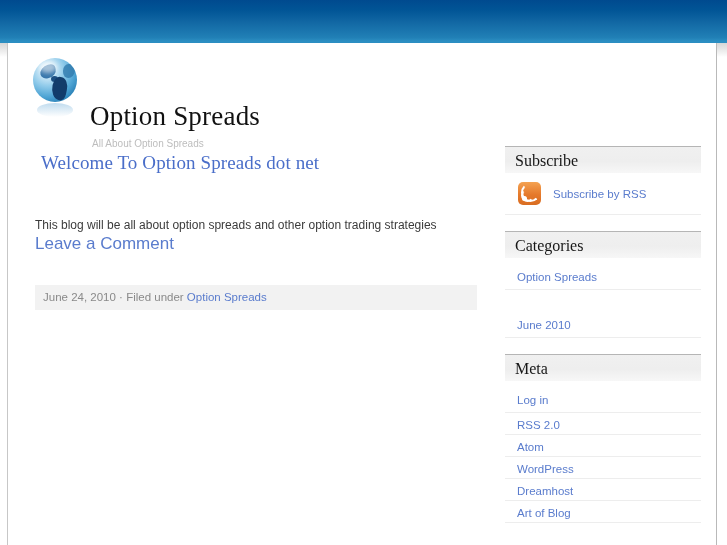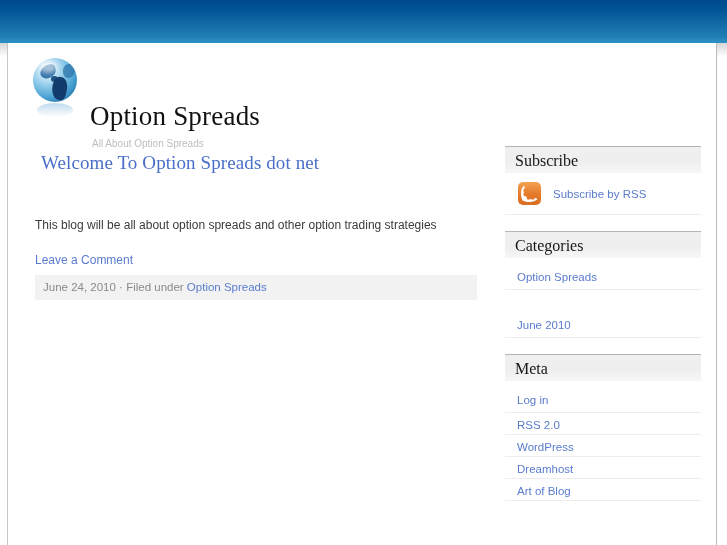--- a/index.html
+++ b/index.html
@@ -175,27 +175,26 @@
     white-space: nowrap;
   }
   #post-body {
     margin: 42px 0 0 0;
     font-size: 12px;
     color: #3b3b3b;
     line-height: 1.5;
   }
   #comment-link {
     display: inline-block;
-    margin-top: 19px;
-    font-size: 12px;
+    font-size: 17px;
     color: #5a7ccd;
     text-decoration: none;
   }
   #post-meta {
-    margin-top: 7px;
+    margin-top: 31px;
     background: #f2f2f2;
     height: 25px;
     line-height: 25px;
     padding-left: 8px;
     font-size: 11.5px;
     color: #8a8a8a;
     box-sizing: border-box;
   }
   #post-meta a {
     color: #5a7ccd;
@@ -352,20 +351,23 @@
     <div class="widget">
       <h2 class="widget-title">Meta</h2>
       <ul>
         <li class="first">
           <a href="#">Log in</a>
         </li>
         <li>
           <a href="#">RSS 2.0</a>
         </li>
         <li>
+          <a href="#">Atom</a>
+        </li>
+        <li>
           <a href="#">WordPress</a>
         </li>
         <li>
           <a href="#">Dreamhost</a>
         </li>
         <li>
           <a href="#">Art of Blog</a>
         </li>
       </ul>
     </div>

